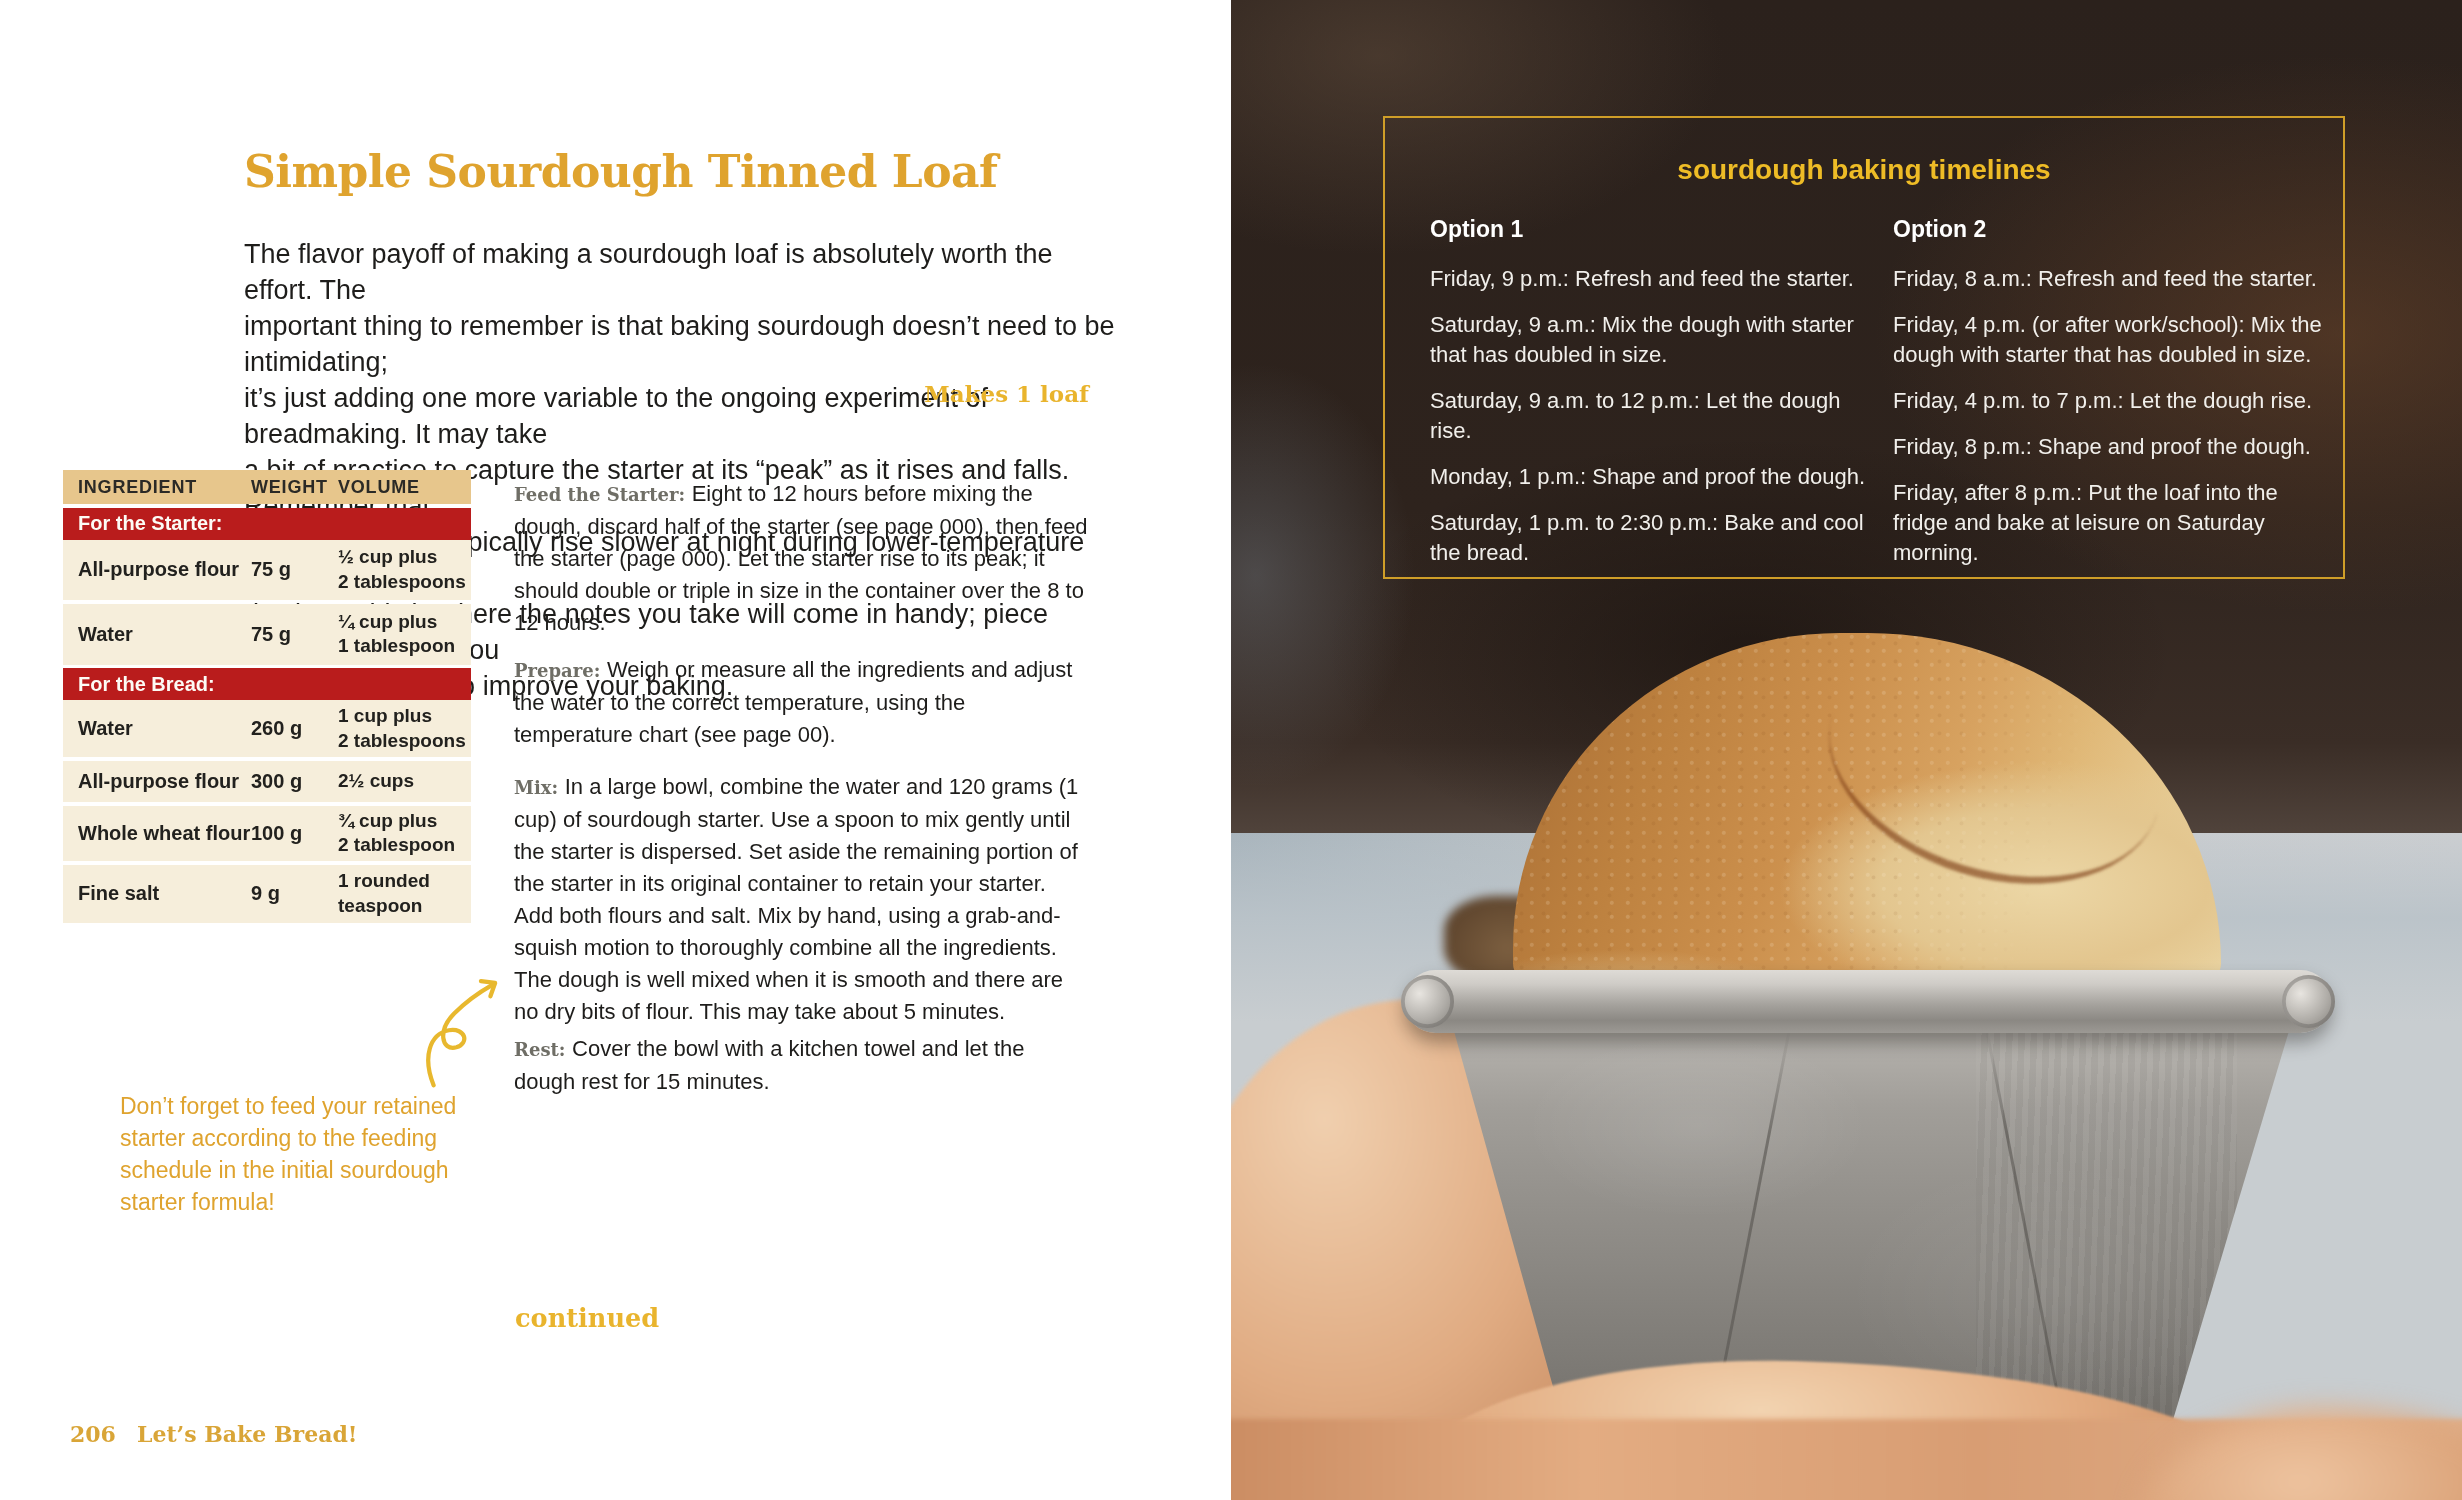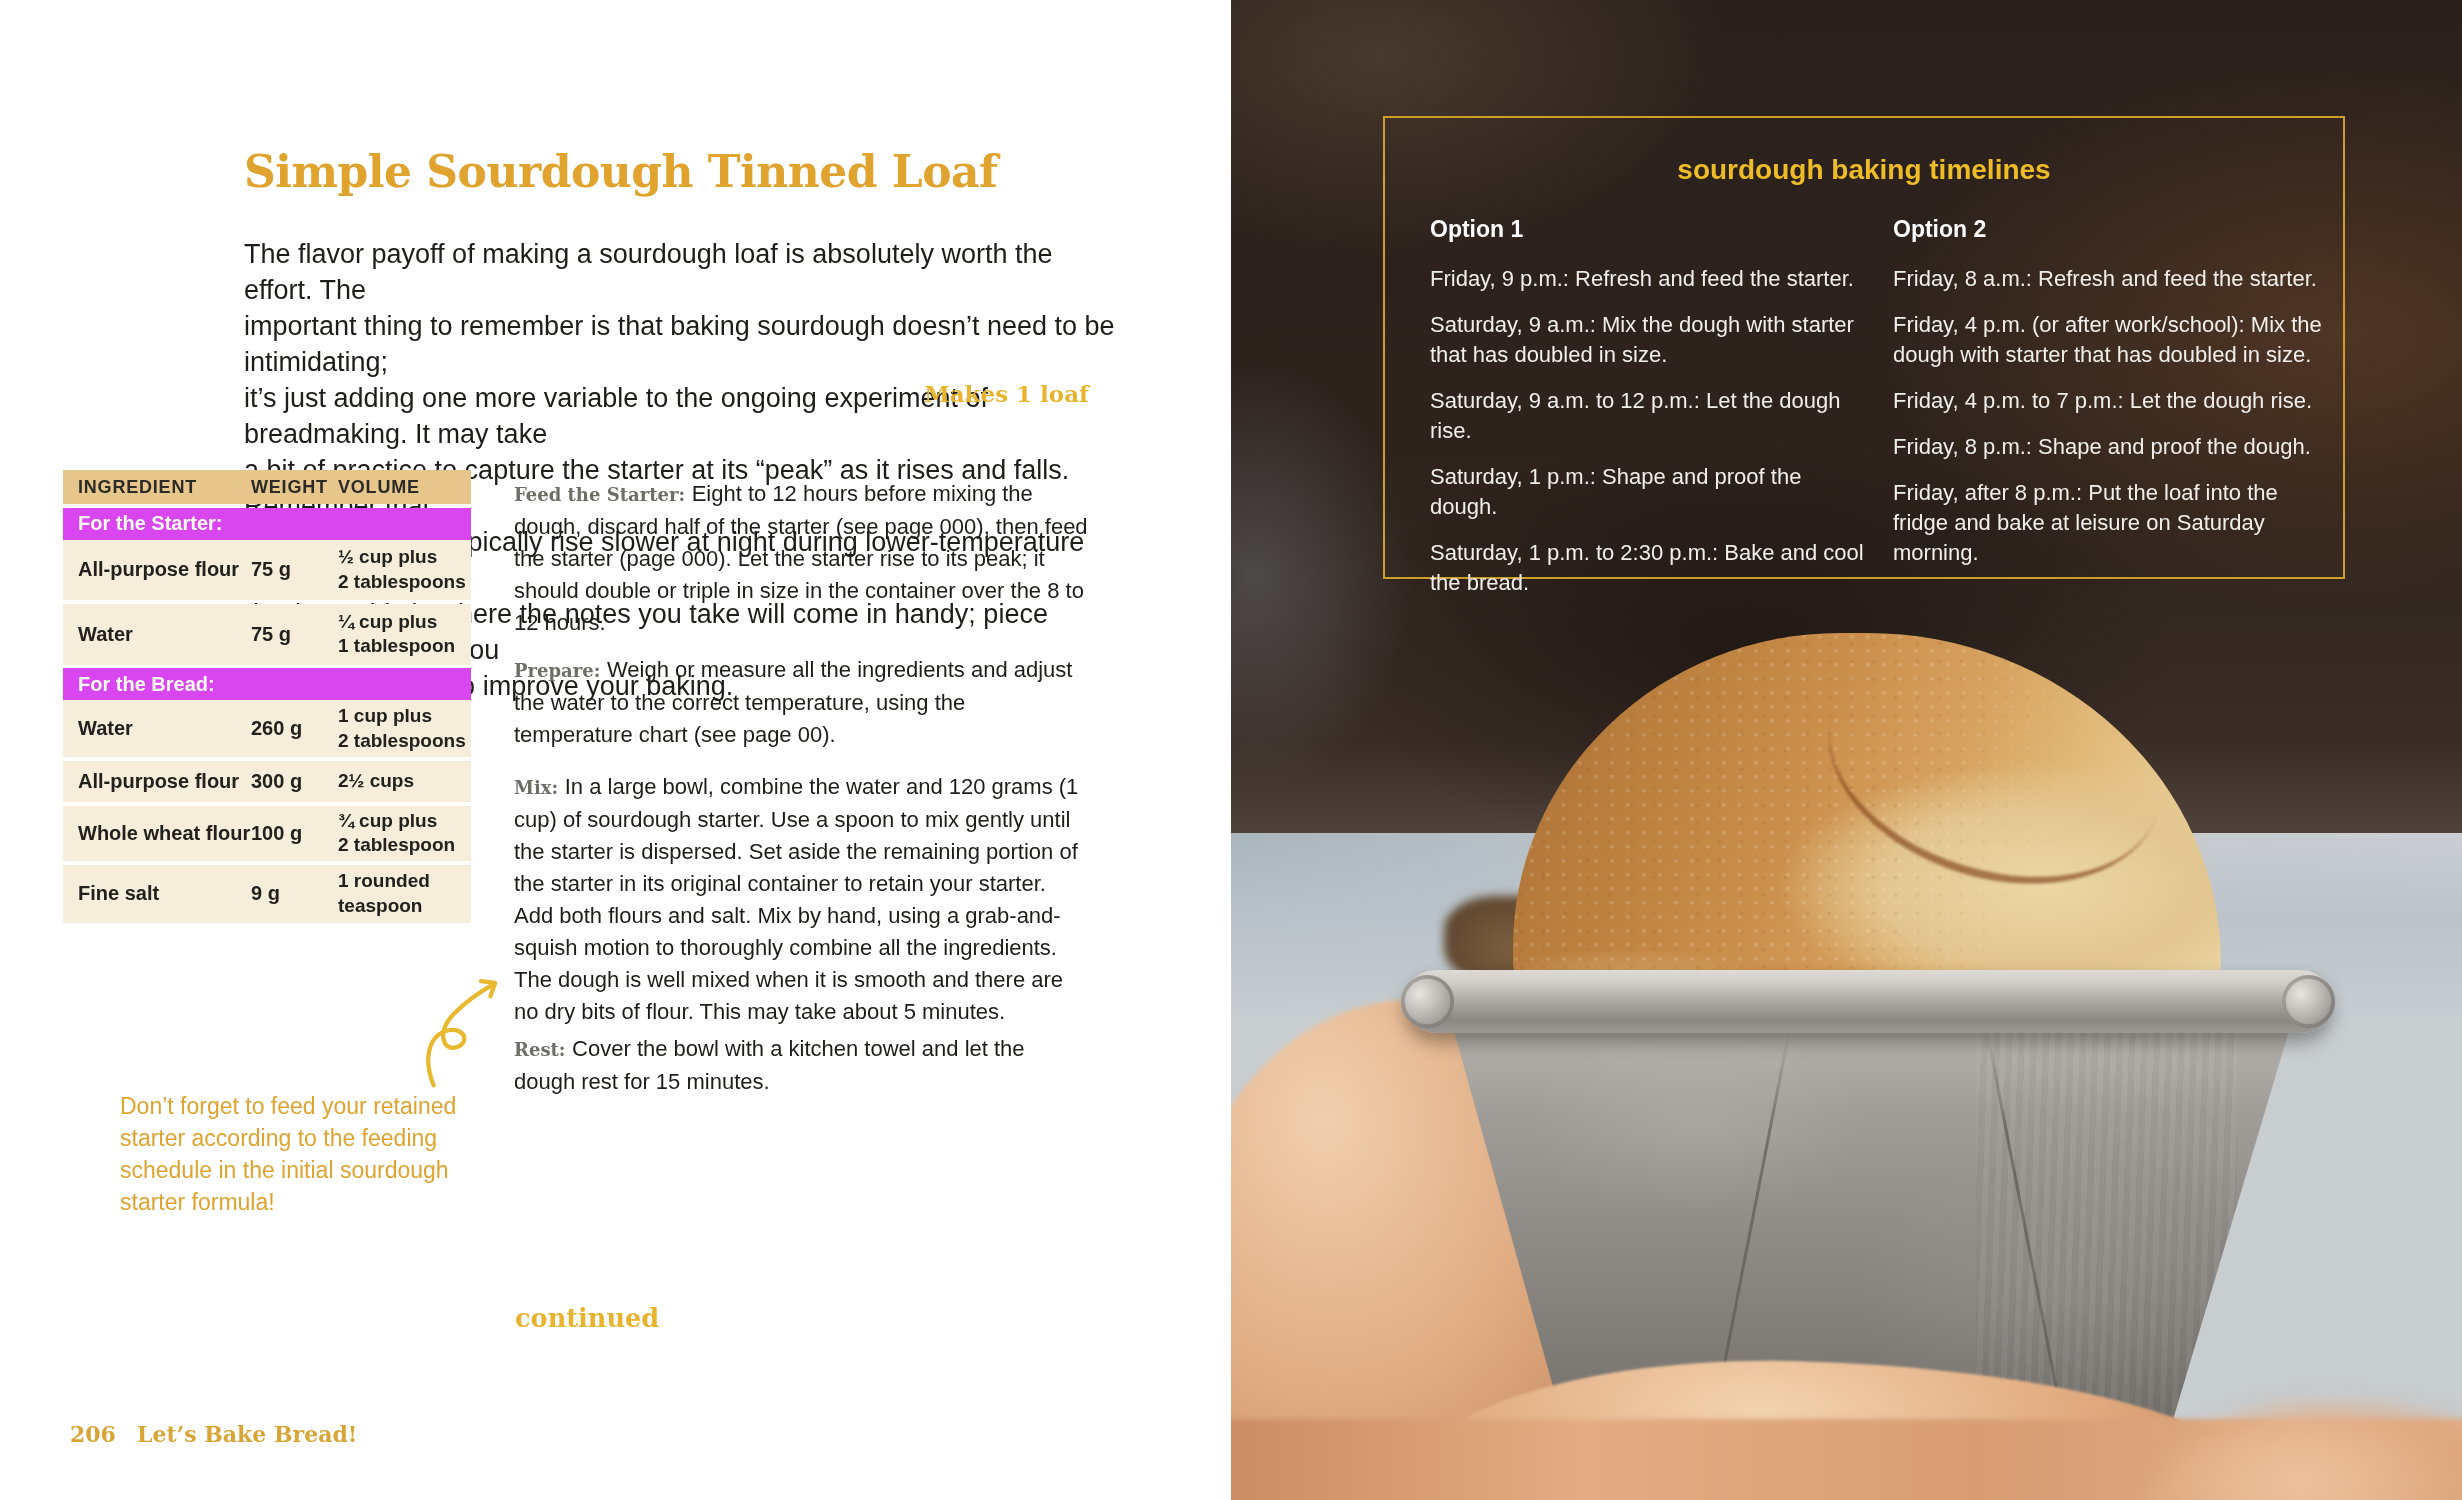--- a/index.html
+++ b/index.html
@@ -12,21 +12,21 @@
   .intro{position:absolute;left:244px;top:188px;width:871px;font-size:27px;line-height:36px;
     white-space:pre-line;color:#1e1d1b;margin-top:48px;}
   .makes{position:absolute;left:852px;top:380px;width:237px;text-align:right;
     font-family:"DejaVu Serif",serif;font-weight:bold;font-size:23px;color:#e9b42d;}
 
   
   .itable{position:absolute;left:63px;top:470px;width:408px;font-size:20px;}
   .trow{display:grid;grid-template-columns:173px 87px auto;align-items:center;
         padding-left:15px;box-sizing:border-box;margin-bottom:3.8px;}
   .thead{background:#e7c68c;height:34px;font-weight:bold;font-size:18px;letter-spacing:0.8px;color:#2b2a26;}
-  .tsection{background:#d946ef;height:32px;color:#fdfbf5;font-weight:bold;display:flex;align-items:center;padding-left:15px;box-sizing:border-box;}
+  .tsection{background:#b91c1c;height:32px;color:#fdfbf5;font-weight:bold;display:flex;align-items:center;padding-left:15px;box-sizing:border-box;}
   .tdata{background:#f6eedb;font-weight:bold;color:#22211e;}
   .tdata .vol{white-space:pre-line;line-height:24.6px;font-size:19px;}
   .h63{height:60px}.h64{height:61px}.h60{height:57px}.h43{height:41px}.h58{height:55px}.h61{height:58px}
 
   
   .step{position:absolute;left:514px;width:574px;font-size:22px;line-height:32px;color:#1e1d1b;}
   .step .lead{font-family:"DejaVu Serif",serif;font-weight:bold;color:#6f6e66;font-size:18px;margin-right:6.6px;text-align:right;}
   .step-feed{top:456px}.step-prepare{top:632px}.step-mix{top:749px}.step-rest{top:1011px}
 
   .margin-note{position:absolute;left:120px;top:1090px;font-size:23px;line-height:32px;
@@ -218,21 +218,21 @@
     <div class="cloth cloth-bokeh"></div>
 
     <div class="tbox">
       <div class="tbox-title">sourdough baking timelines</div>
       <div class="opt opt-1">
         <h3>Option 1</h3>
         <p>Friday, 9 p.m.: Refresh and feed the starter.</p>
         <p>Saturday, 9 a.m.: Mix the dough with starter
 that has doubled in size.</p>
         <p>Saturday, 9 a.m. to 12 p.m.: Let the dough rise.</p>
-        <p>Saturday, 1 p.m.: Shape and proof the dough.</p>
+        <p>Monday, 1 p.m.: Shape and proof the dough.</p>
         <p>Saturday, 1 p.m. to 2:30 p.m.: Bake and cool
 the bread.</p>
       </div>
       <div class="opt opt-2">
         <h3>Option 2</h3>
         <p>Friday, 8 a.m.: Refresh and feed the starter.</p>
         <p>Friday, 4 p.m. (or after work/school): Mix the
 dough with starter that has doubled in size.</p>
         <p>Friday, 4 p.m. to 7 p.m.: Let the dough rise.</p>
         <p>Friday, 8 p.m.: Shape and proof the dough.</p>

